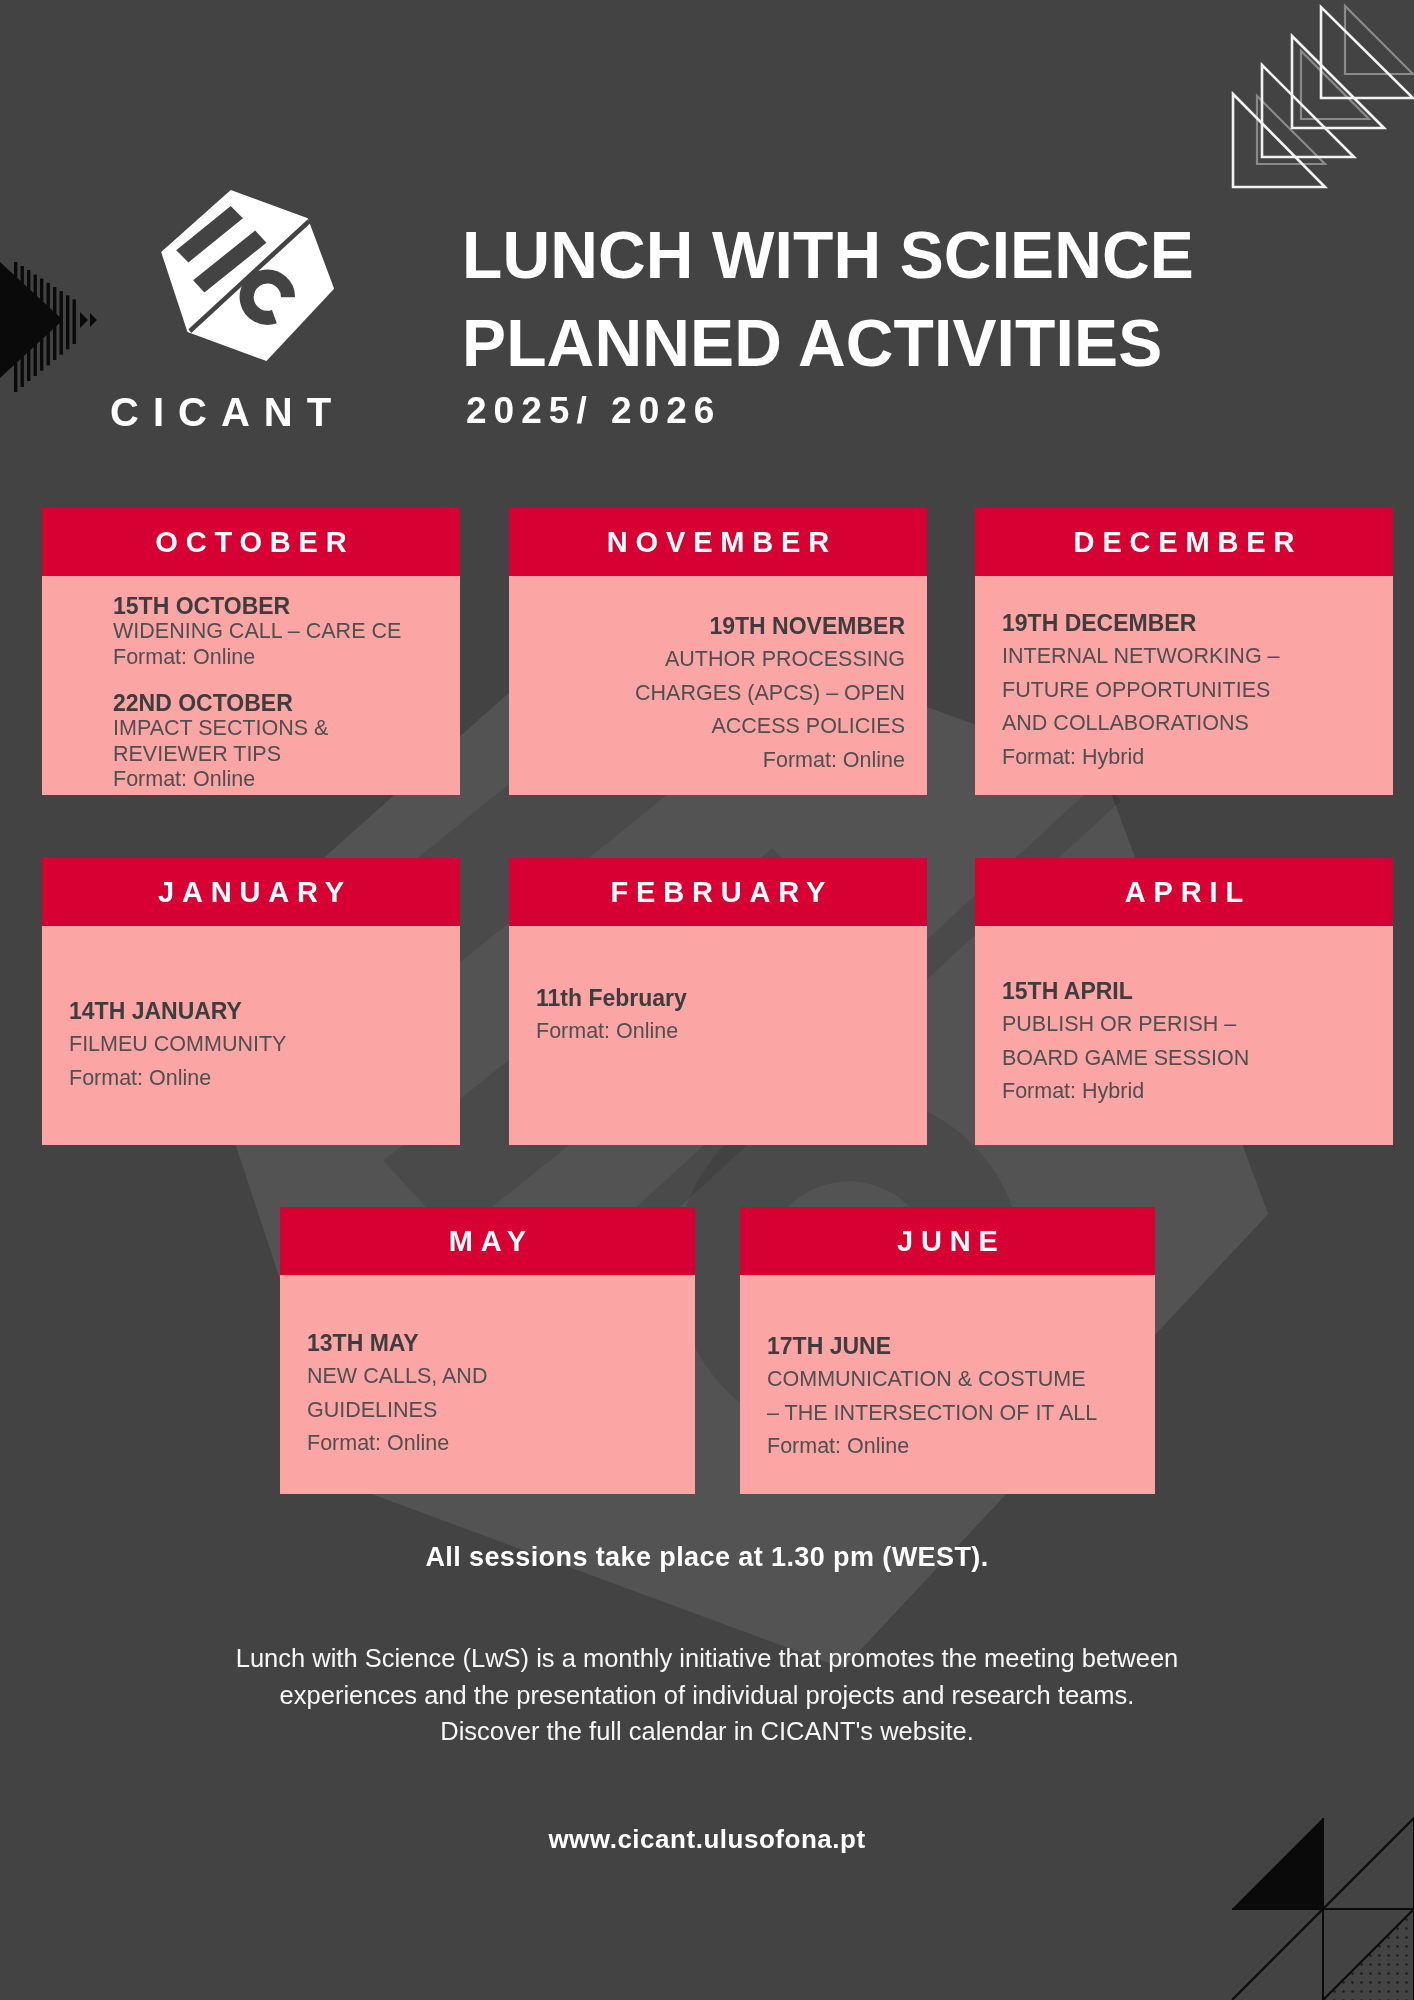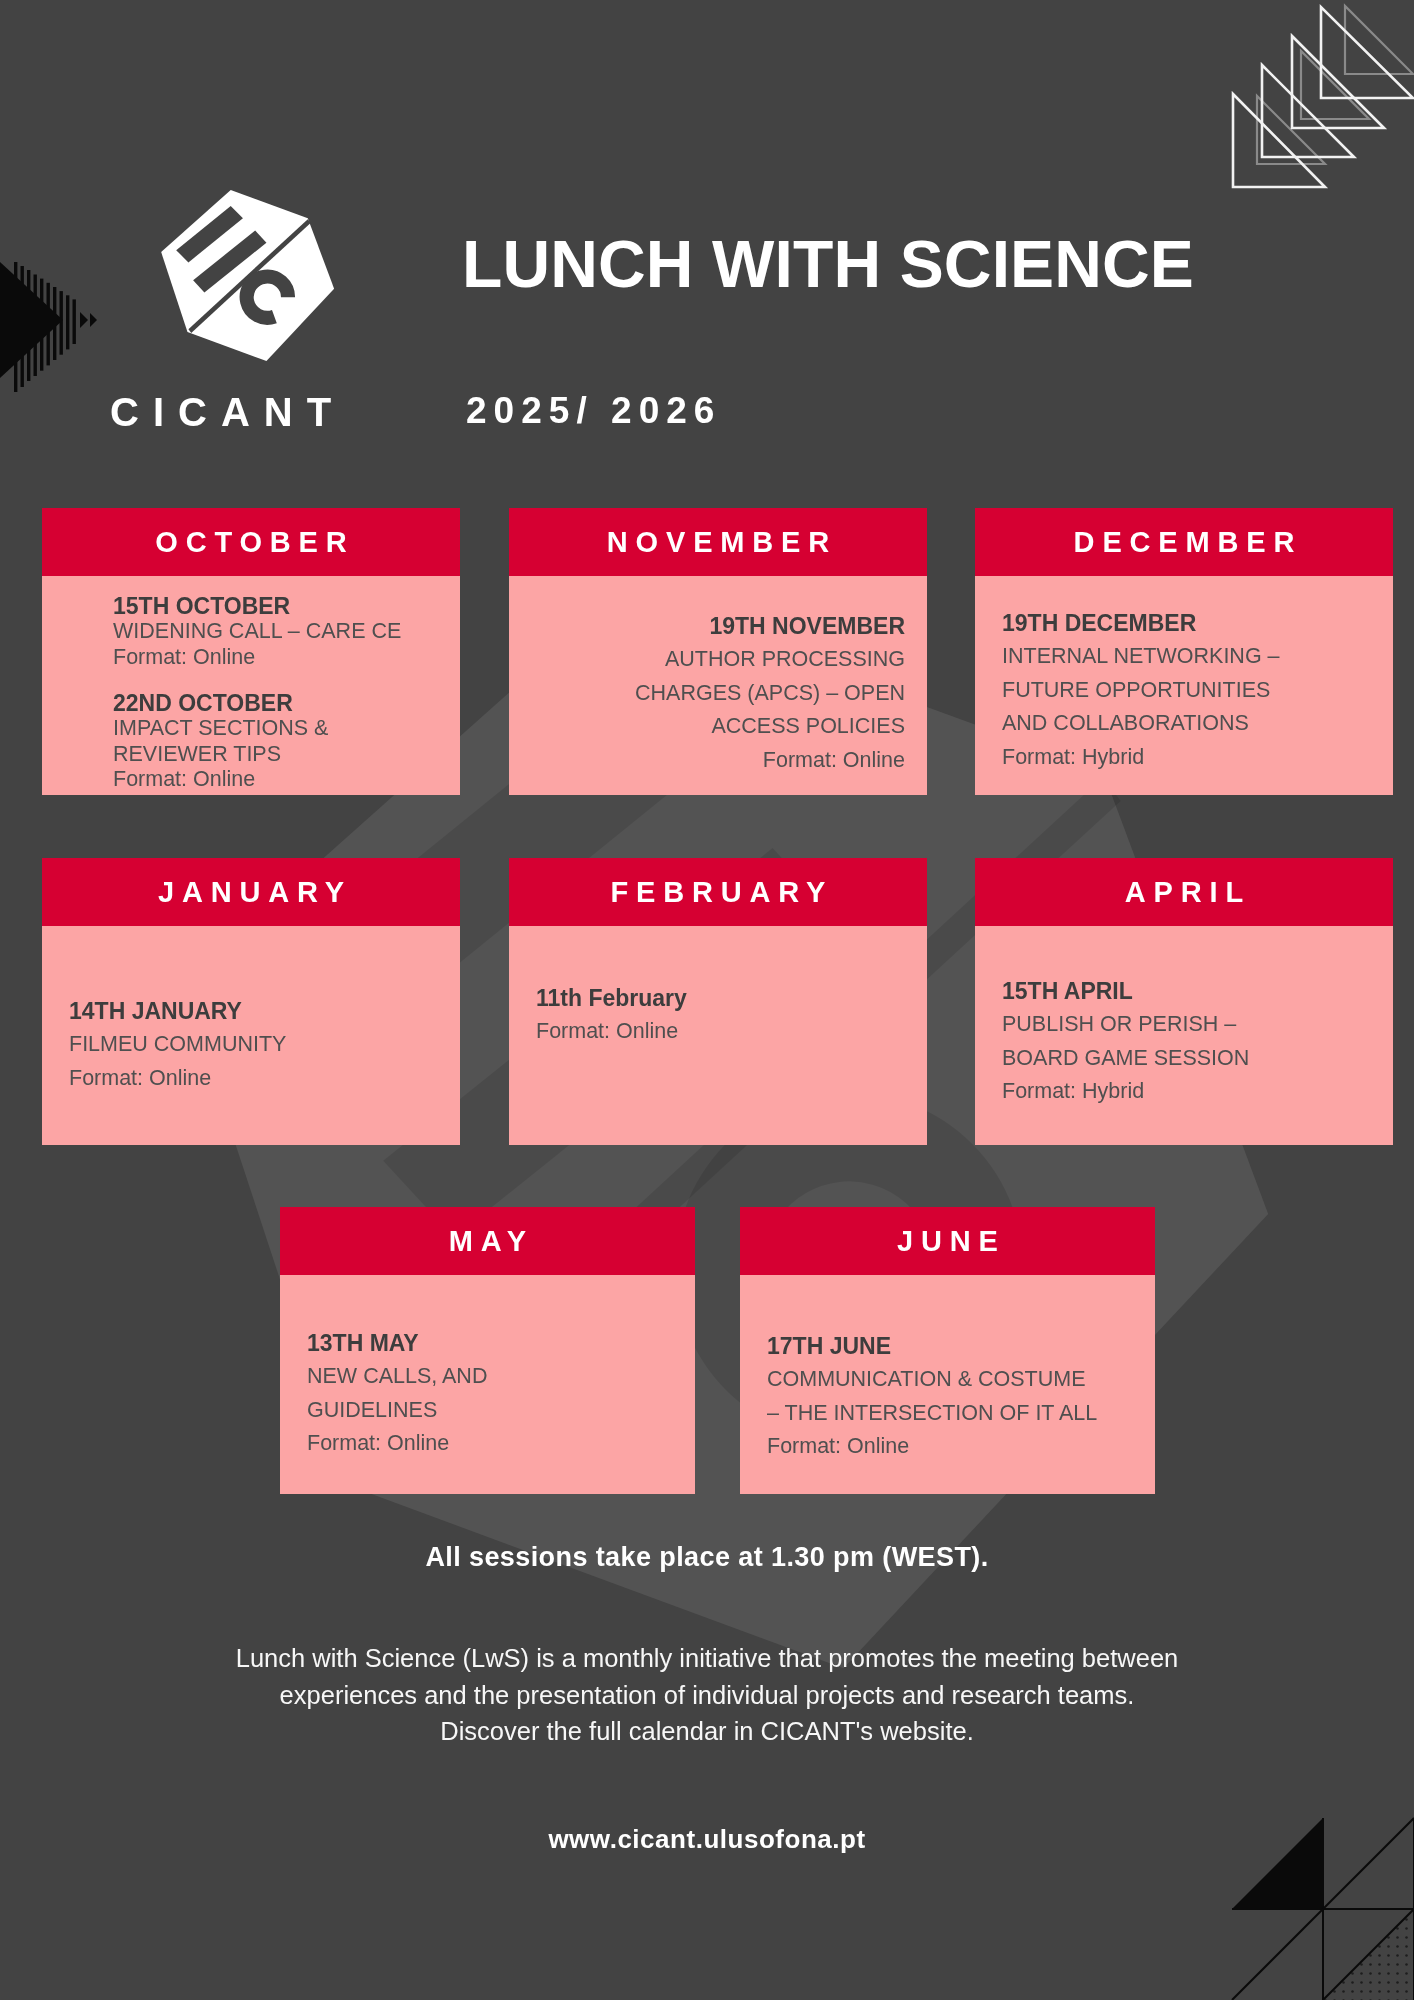--- a/index.html
+++ b/index.html
@@ -14,21 +14,21 @@
   
   .wordmark{
     position:absolute;left:110px;top:390px;width:260px;
     color:#fff;font-weight:700;font-size:40px;letter-spacing:0.35em;
     white-space:nowrap;
   }
   .title-line{
     position:absolute;left:462px;color:#fff;font-weight:700;
     font-size:66px;letter-spacing:0.002em;white-space:nowrap;
   }
-  .title-line.l1{top:217px;margin-top:9px;}
+  .title-line.l1{top:217px;}
   .title-line.l2{top:305px;}
   .subtitle{
     position:absolute;left:466px;top:390px;color:#fff;font-weight:700;
     font-size:37px;letter-spacing:0.19em;white-space:nowrap;
   }
 
   
   .card{position:absolute;width:418px;height:287px;background:#fca5a5;}
   .card.narrow{width:415px;}
   .card-head{
@@ -124,20 +124,21 @@
         <line x1="1323" y1="2000" x2="1414" y2="1909"></line>
         <line x1="1414" y1="1818" x2="1414" y2="2000"></line>
       </g>
     </g>
   </svg>
 
   <div class="content">
 
     <div class="wordmark">CICANT</div>
     <div class="title-line l1">LUNCH WITH SCIENCE</div>
+    <div class="title-line l2">PLANNED ACTIVITIES</div>
     <div class="subtitle">2025/ 2026</div>
 
     <section class="card" style="left:42px;top:508px">
       <header class="card-head">
         <span>OCTOBER</span>
       </header>
       <div class="card-body tight pt-oct">
         <div class="event">
           <div class="ev-date">15TH OCTOBER</div>
           <div class="ev-line">WIDENING CALL – CARE CE</div>

